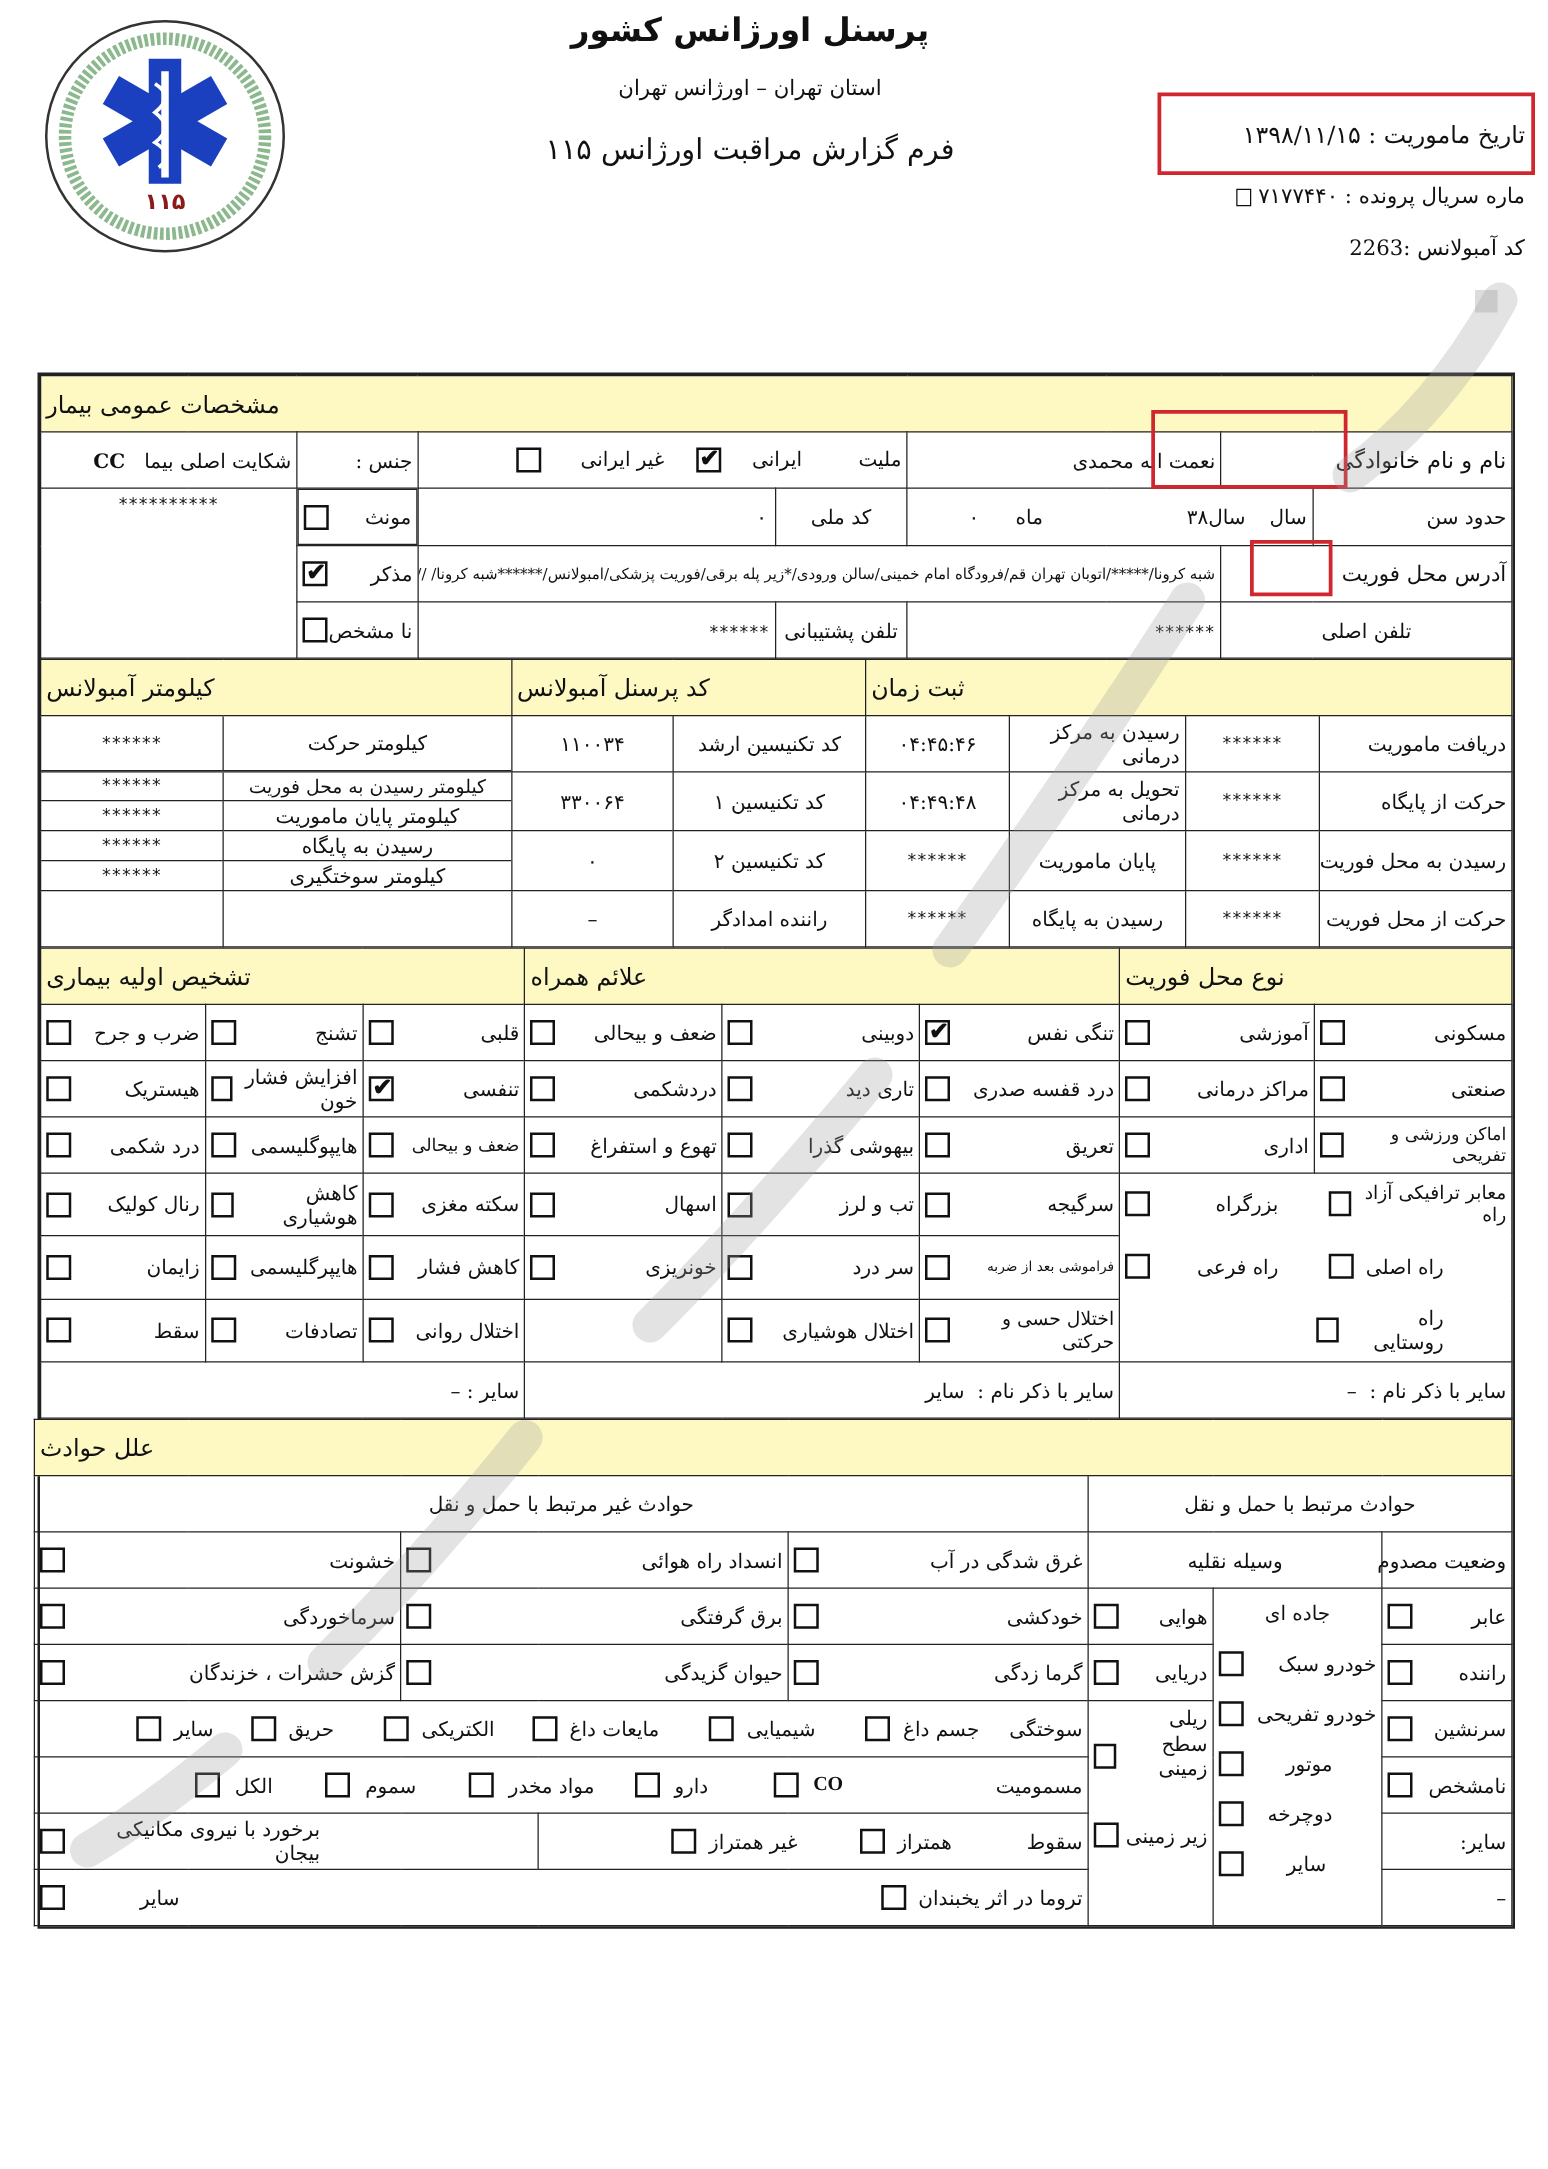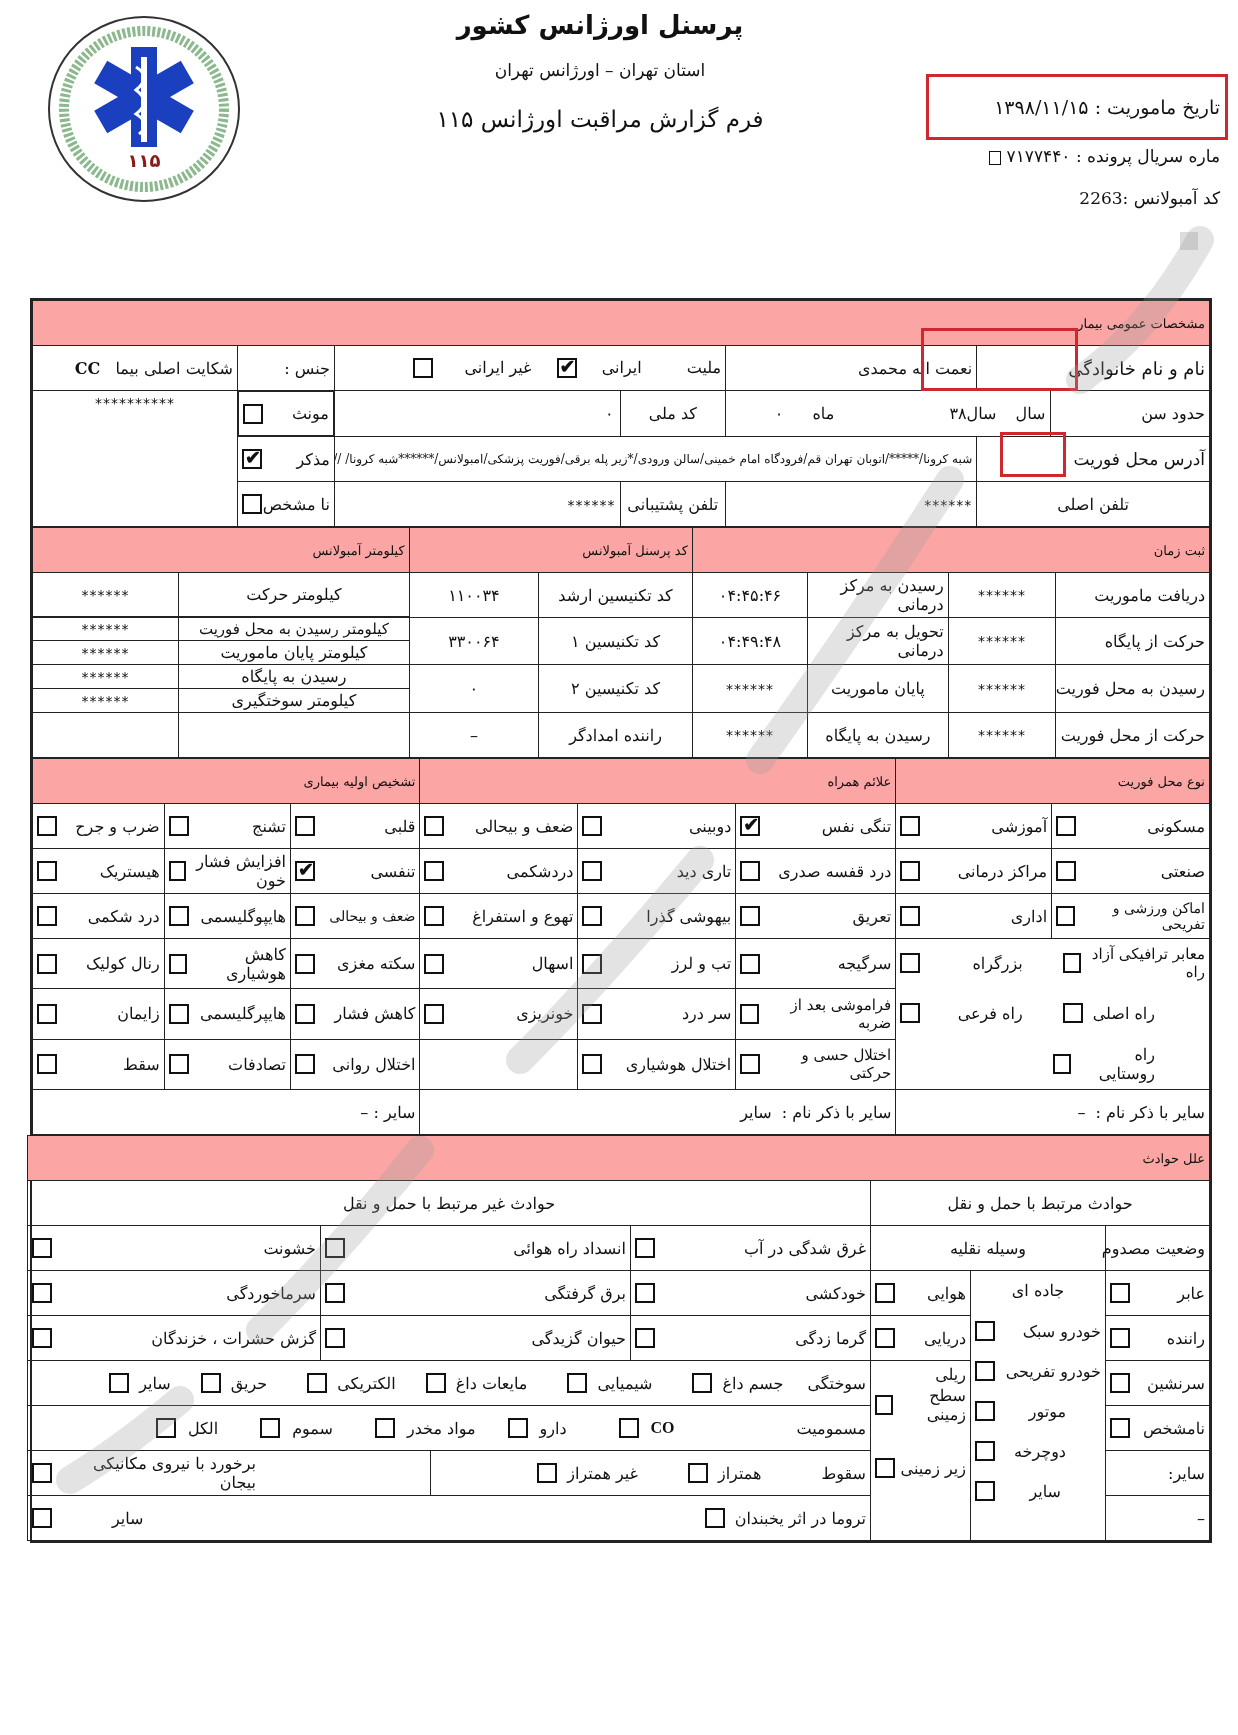--- a/index.html
+++ b/index.html
@@ -1,34 +1,34 @@
 <!DOCTYPE html>
 <html><head>
 <meta charset="utf-8">
 <style>
   * { box-sizing: border-box; margin: 0; padding: 0; }
   body { width: 1238px; height: 1735px; background: #fff; font-family: "DejaVu Serif", serif; color: #111; position: relative; overflow: hidden; }
   .abs { position: absolute; }
   .rtl { direction: rtl; }
   
-  .logo { left: 44px; top: 12px; width: 200px; height: 195px; }
+  .logo { left: 32px; top: 12px; width: 200px; height: 195px; }
   .title-main { left: 400px; top: 10px; width: 400px; text-align: center; font-weight: bold; font-size: 26px; font-family: "DejaVu Sans", sans-serif; }
   .title-sub { left: 400px; top: 60px; width: 400px; text-align: center; font-size: 17px; }
   .title-form { left: 380px; top: 106px; width: 440px; text-align: center; font-size: 23px; }
   .date-box { left: 926px; top: 74px; width: 302px; height: 66px; border: 3px solid #d0272f; }
   .date-text { left: 930px; top: 96px; width: 290px; text-align: right; font-size: 19px; }
   .serial { left: 930px; top: 146px; width: 290px; text-align: right; font-size: 17px; }
   .amb-code { left: 930px; top: 188px; width: 290px; text-align: right; font-size: 17px; }
   
   .wm { left: 0; top: 0; width: 1238px; height: 1735px; pointer-events: none; }
   
   .form { position: absolute; left: 30px; top: 298px; width: 1182px; border: 2px solid #222; direction: rtl; }
   table { border-collapse: collapse; width: 100%; table-layout: fixed; }
   td, th { border: 1.5px solid #222; font-size: 16px; padding: 2px 4px; text-align: right; height: 45px; vertical-align: middle; font-weight: normal; }
-  .sec-head { background: #fca5a5; text-align: right; font-size: 13px; height: 45px; }
+  .sec-head { background: #fef9c3; text-align: left; font-size: 19px; height: 45px; }
   .center { text-align: center; }
   .small { font-size: 12px; }
   .cb { display: inline-block; width: 20px; height: 20px; border: 2px solid #111; vertical-align: middle; position: relative; background: #fff; }
   .cb.checked::after { content: "✔"; position: absolute; left: 1px; top: -5px; font-size: 19px; font-weight: bold; }
   .cell-cb { display: flex; justify-content: space-between; align-items: center; }
   .red-box { position: absolute; border: 3px solid #d0272f; }
   .stars { letter-spacing: 1px; font-family: "DejaVu Sans", sans-serif; font-size: 14px; }
 </style>
 </head>
 <body>
@@ -483,21 +483,21 @@
             </div>
           </td>
       <td>
             <div class="cell-cb">
               <span>رنال کولیک</span>
               <span class="cb"></span>
             </div>
           </td>
     </tr>
     <tr>
-      <td style="font-size:15px">
+      <td style="font-size:11px">
             <div class="cell-cb">
               <span>فراموشی بعد از ضربه</span>
               <span class="cb"></span>
             </div>
           </td>
       <td>
             <div class="cell-cb">
               <span>سر درد</span>
               <span class="cb"></span>
             </div>

